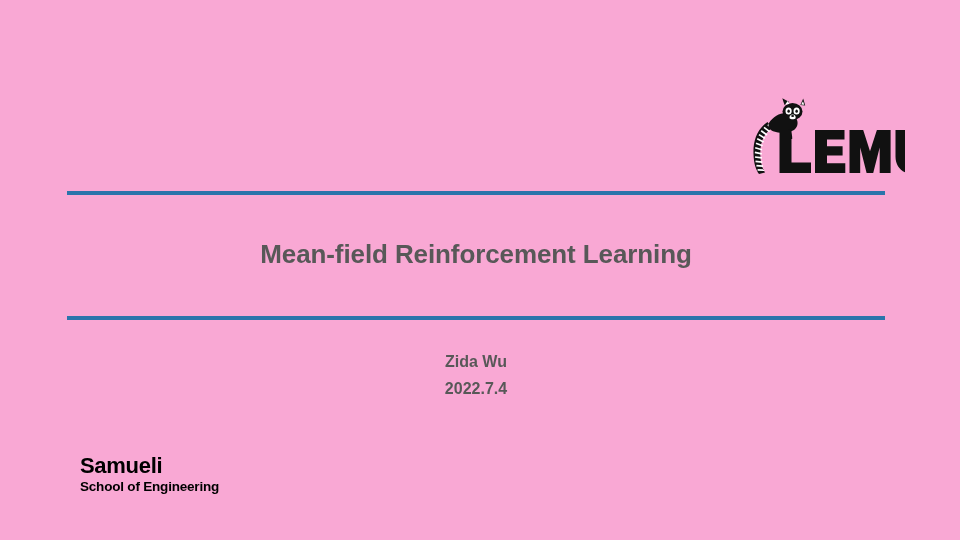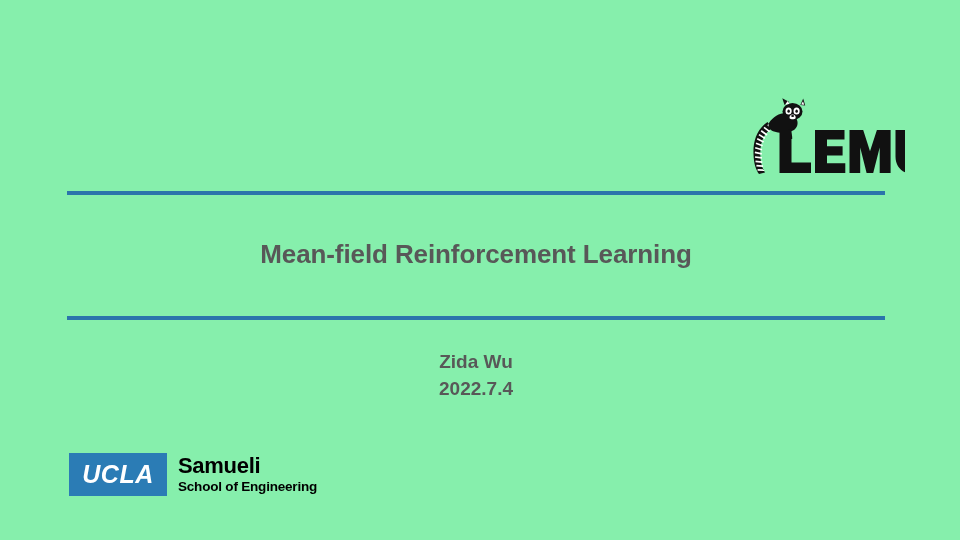--- a/index.html
+++ b/index.html
@@ -7,21 +7,21 @@
     padding: 0;
     background: #ffffff;
   }
   body {
     font-family: "Liberation Sans", sans-serif;
   }
   .slide {
     position: relative;
     width: 960px;
     height: 540px;
-    background: #86efac;
+    background: #f9a8d4;
     overflow: hidden;
   }
 
   
   .lemur-logo {
     position: absolute;
     left: 745px;
     top: 96px;
     width: 160px;
     height: 80px;
@@ -59,21 +59,21 @@
 
   
   .byline {
     position: absolute;
     left: 67px;
     top: 348px;
     width: 818px;
     text-align: center;
     color: #585858;
     font-weight: bold;
-    font-size: 19px;
+    font-size: 16px;
     line-height: 27px;
   }
   .byline > div { white-space: nowrap; }
 
   
   .ucla-logo {
     position: absolute;
     left: 69px;
     top: 453px;
     display: flex;
@@ -176,22 +176,19 @@
   <div class="title">Mean-field Reinforcement Learning</div>
 
   <div class="rule rule-bottom"></div>
 
   <div class="byline">
     <div>Zida  Wu</div>
     <div>2022.7.4</div>
   </div>
 
   <div class="ucla-logo">
-    <div class="ucla-box">
-      <span class="ucla-box-text">UCLA</span>
-    </div>
     <div class="samueli">
       <span class="samueli-main">Samueli</span>
       <span class="samueli-sub">School of Engineering</span>
     </div>
   </div>
 
 </div>
 
 </body></html>

